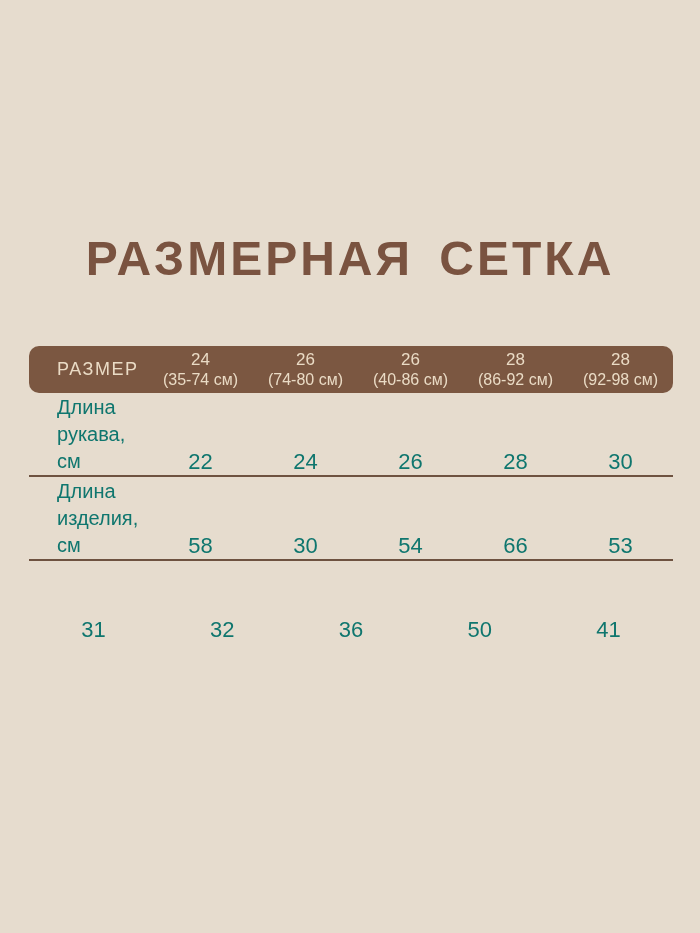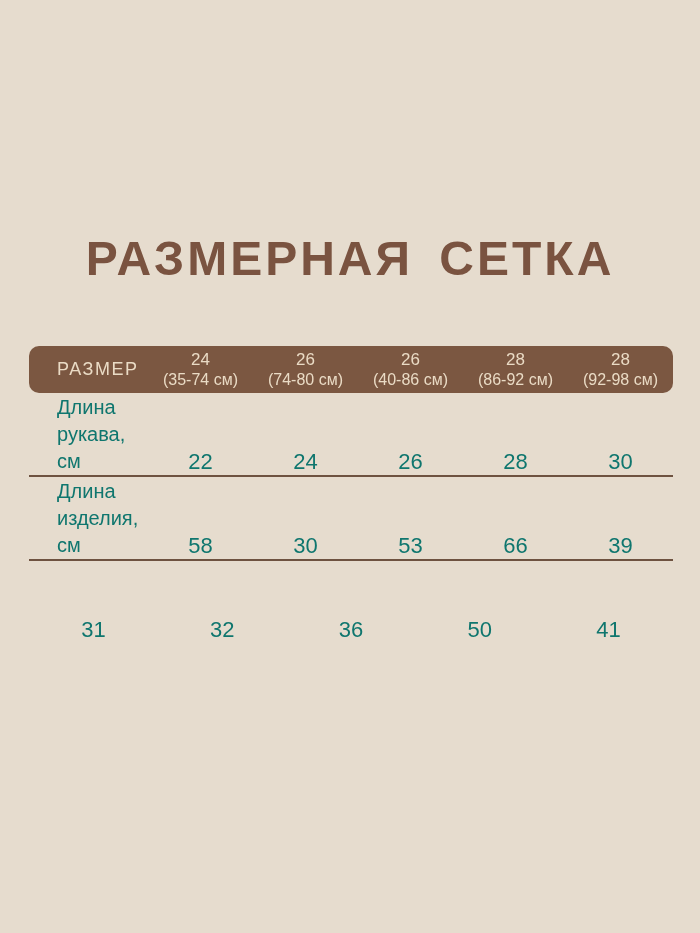--- a/index.html
+++ b/index.html
@@ -124,23 +124,23 @@
     <div class="data-col row-value">30</div>
   </div>
 
   <div class="row divided">
     <div class="label-col row-label">
       <div>Длина</div>
       <div>изделия, см</div>
     </div>
     <div class="data-col row-value">58</div>
     <div class="data-col row-value">30</div>
+    <div class="data-col row-value">54</div>
+    <div class="data-col row-value">66</div>
     <div class="data-col row-value">53</div>
-    <div class="data-col row-value">66</div>
-    <div class="data-col row-value">39</div>
   </div>
 
   <div class="row">
     <div class="data-col row-value">31</div>
     <div class="data-col row-value">32</div>
     <div class="data-col row-value">36</div>
     <div class="data-col row-value">50</div>
     <div class="data-col row-value">41</div>
   </div>
 

